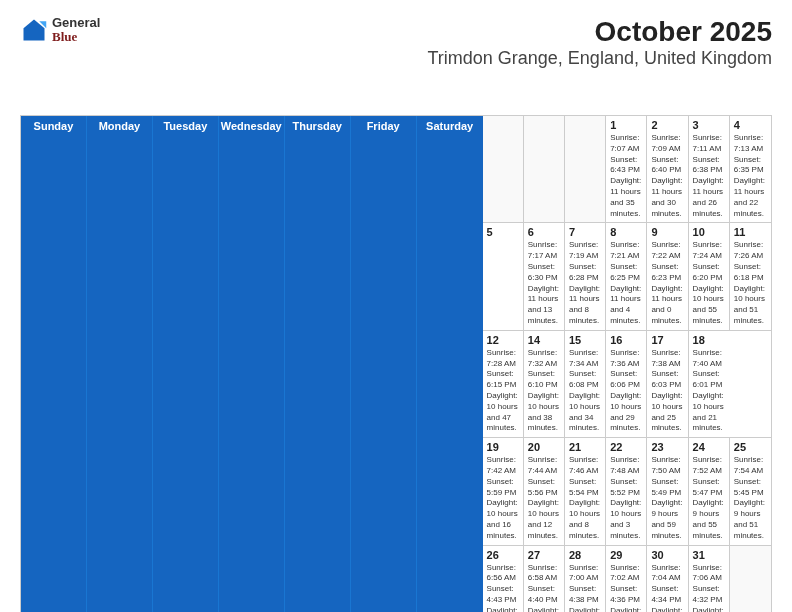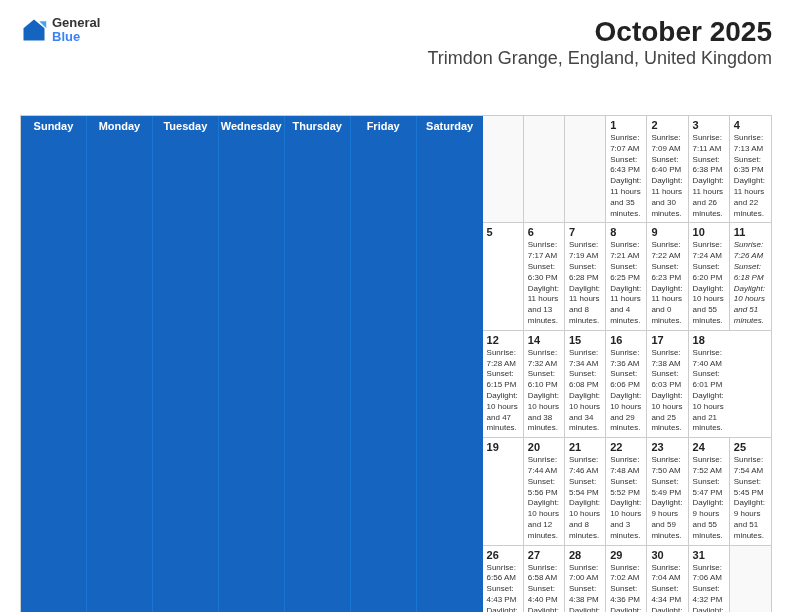--- a/index.html
+++ b/index.html
@@ -29,21 +29,21 @@
       gap: 4px;
     }
     .logo-text {
       display: flex;
       flex-direction: column;
       font-size: 13px;
       font-weight: bold;
       line-height: 1.1;
     }
     .logo-text span:first-child { color: #333; }
-    .logo-text span:last-child { color: #3b82f6; }
+    .logo-text span:last-child { color: #7f1d1d; font-family: Liberation Serif, serif; }
     .logo-icon {
       width: 28px;
       height: 28px;
     }
     .title-block {
       text-align: right;
     }
     .title-block h1 {
       font-size: 28px;
       font-weight: bold;
@@ -199,21 +199,21 @@
 Daylight: 11 hours and 0 minutes.</div>
           </div>
           <div class="cal-cell">
             <div class="day-num">10</div>
             <div class="cell-text" style="white-space: pre-line;">Sunrise: 7:24 AM
 Sunset: 6:20 PM
 Daylight: 10 hours and 55 minutes.</div>
           </div>
           <div class="cal-cell">
             <div class="day-num">11</div>
-            <div class="cell-text" style="white-space: pre-line; font-style: italic;">Sunrise: 7:26 AM
+            <div class="cell-text" style="white-space: pre-line;">Sunrise: 7:26 AM
 Sunset: 6:18 PM
 Daylight: 10 hours and 51 minutes.</div>
           </div>
         </div>
         <div class="cal-row">
           <div class="cal-cell">
             <div class="day-num">12</div>
             <div class="cell-text" style="white-space: pre-line;">Sunrise: 7:28 AM
 Sunset: 6:15 PM
 Daylight: 10 hours and 47 minutes.</div>
@@ -245,20 +245,23 @@
           <div class="cal-cell">
             <div class="day-num">18</div>
             <div class="cell-text" style="white-space: pre-line;">Sunrise: 7:40 AM
 Sunset: 6:01 PM
 Daylight: 10 hours and 21 minutes.</div>
           </div>
         </div>
         <div class="cal-row">
           <div class="cal-cell">
             <div class="day-num">19</div>
+            <div class="cell-text" style="white-space: pre-line;">Sunrise: 7:42 AM
+Sunset: 5:59 PM
+Daylight: 10 hours and 16 minutes.</div>
           </div>
           <div class="cal-cell">
             <div class="day-num">20</div>
             <div class="cell-text" style="white-space: pre-line;">Sunrise: 7:44 AM
 Sunset: 5:56 PM
 Daylight: 10 hours and 12 minutes.</div>
           </div>
           <div class="cal-cell">
             <div class="day-num">21</div>
             <div class="cell-text" style="white-space: pre-line;">Sunrise: 7:46 AM

